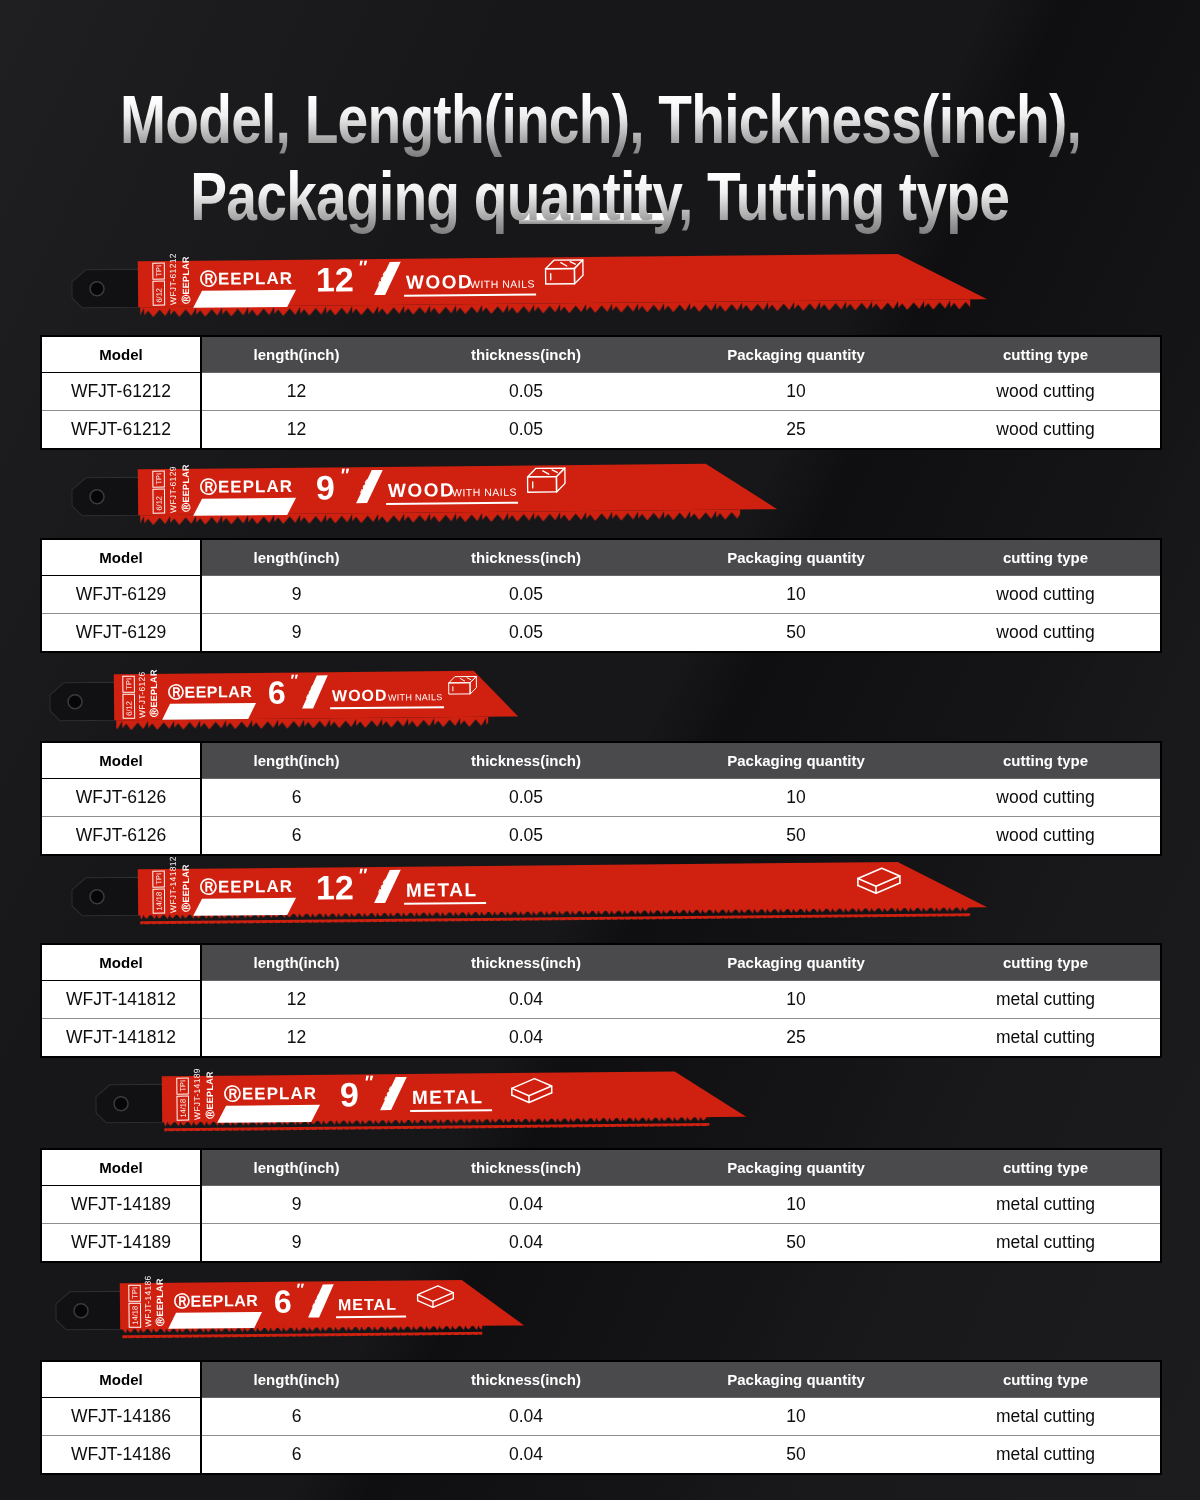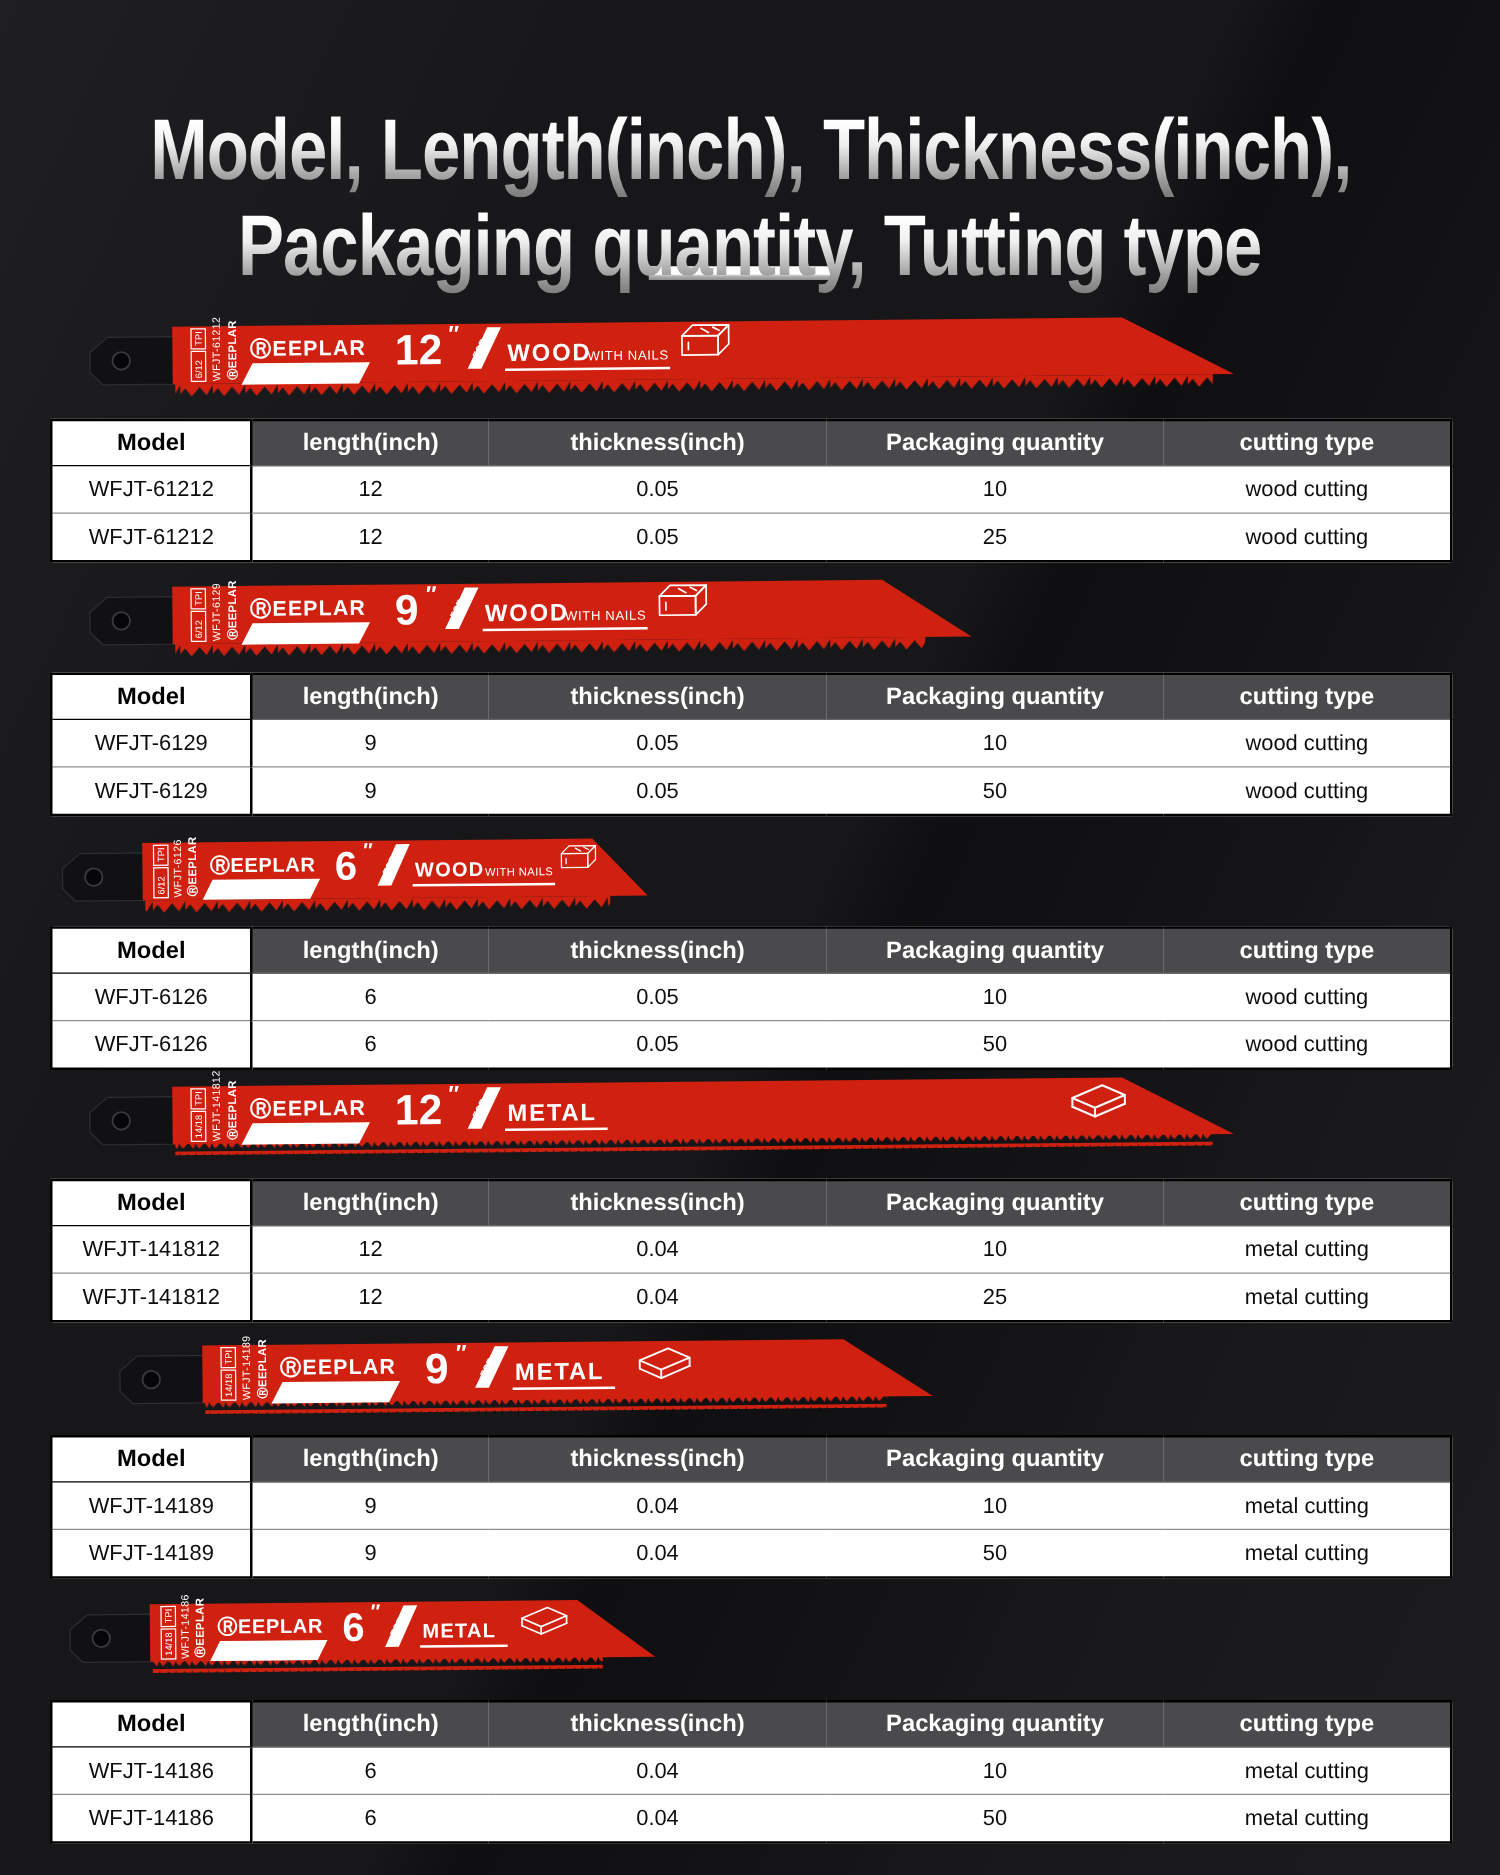--- a/index.html
+++ b/index.html
@@ -41,21 +41,21 @@
   .bt-mat-sm{font-size:16px;font-weight:bold;letter-spacing:1px;}
   .bt-suffix{font-size:10.5px;letter-spacing:0.5px;}
   .bt-suffix-sm{font-size:9px;letter-spacing:0.3px;}
   .bt-v{font-size:7.5px;}
   .bt-vm{font-size:8.5px;letter-spacing:0.3px;}
   .bt-vb{font-size:9px;font-weight:bold;letter-spacing:0.3px;}
   .iart{stroke:#ffffff;stroke-width:1.6;fill:none;stroke-linejoin:round;stroke-linecap:round;}
   
   .spec-table{position:absolute;left:40px;width:1120px;border-collapse:collapse;
     table-layout:fixed;background:#ffffff;border:2px solid #000;}
-  .spec-table th{height:33px;background:#4a4a4c;color:#fff;font-size:19px;font-weight:bold;
+  .spec-table th{height:33px;background:#4a4a4c;color:#fff;font-size:15px;font-weight:bold;
     text-align:center;border-bottom:1px solid #666;}
   .spec-table th.model{background:#ffffff;color:#000;border-right:2px solid #000;
     border-bottom:1px solid #000;}
   .spec-table td{height:35px;text-align:center;font-size:17.5px;color:#0d0d0d;
     border-top:1px solid #8e8e8e;}
   .spec-table td.model{border-right:2px solid #000;}
 </style>
 </head>
 <body>
 

